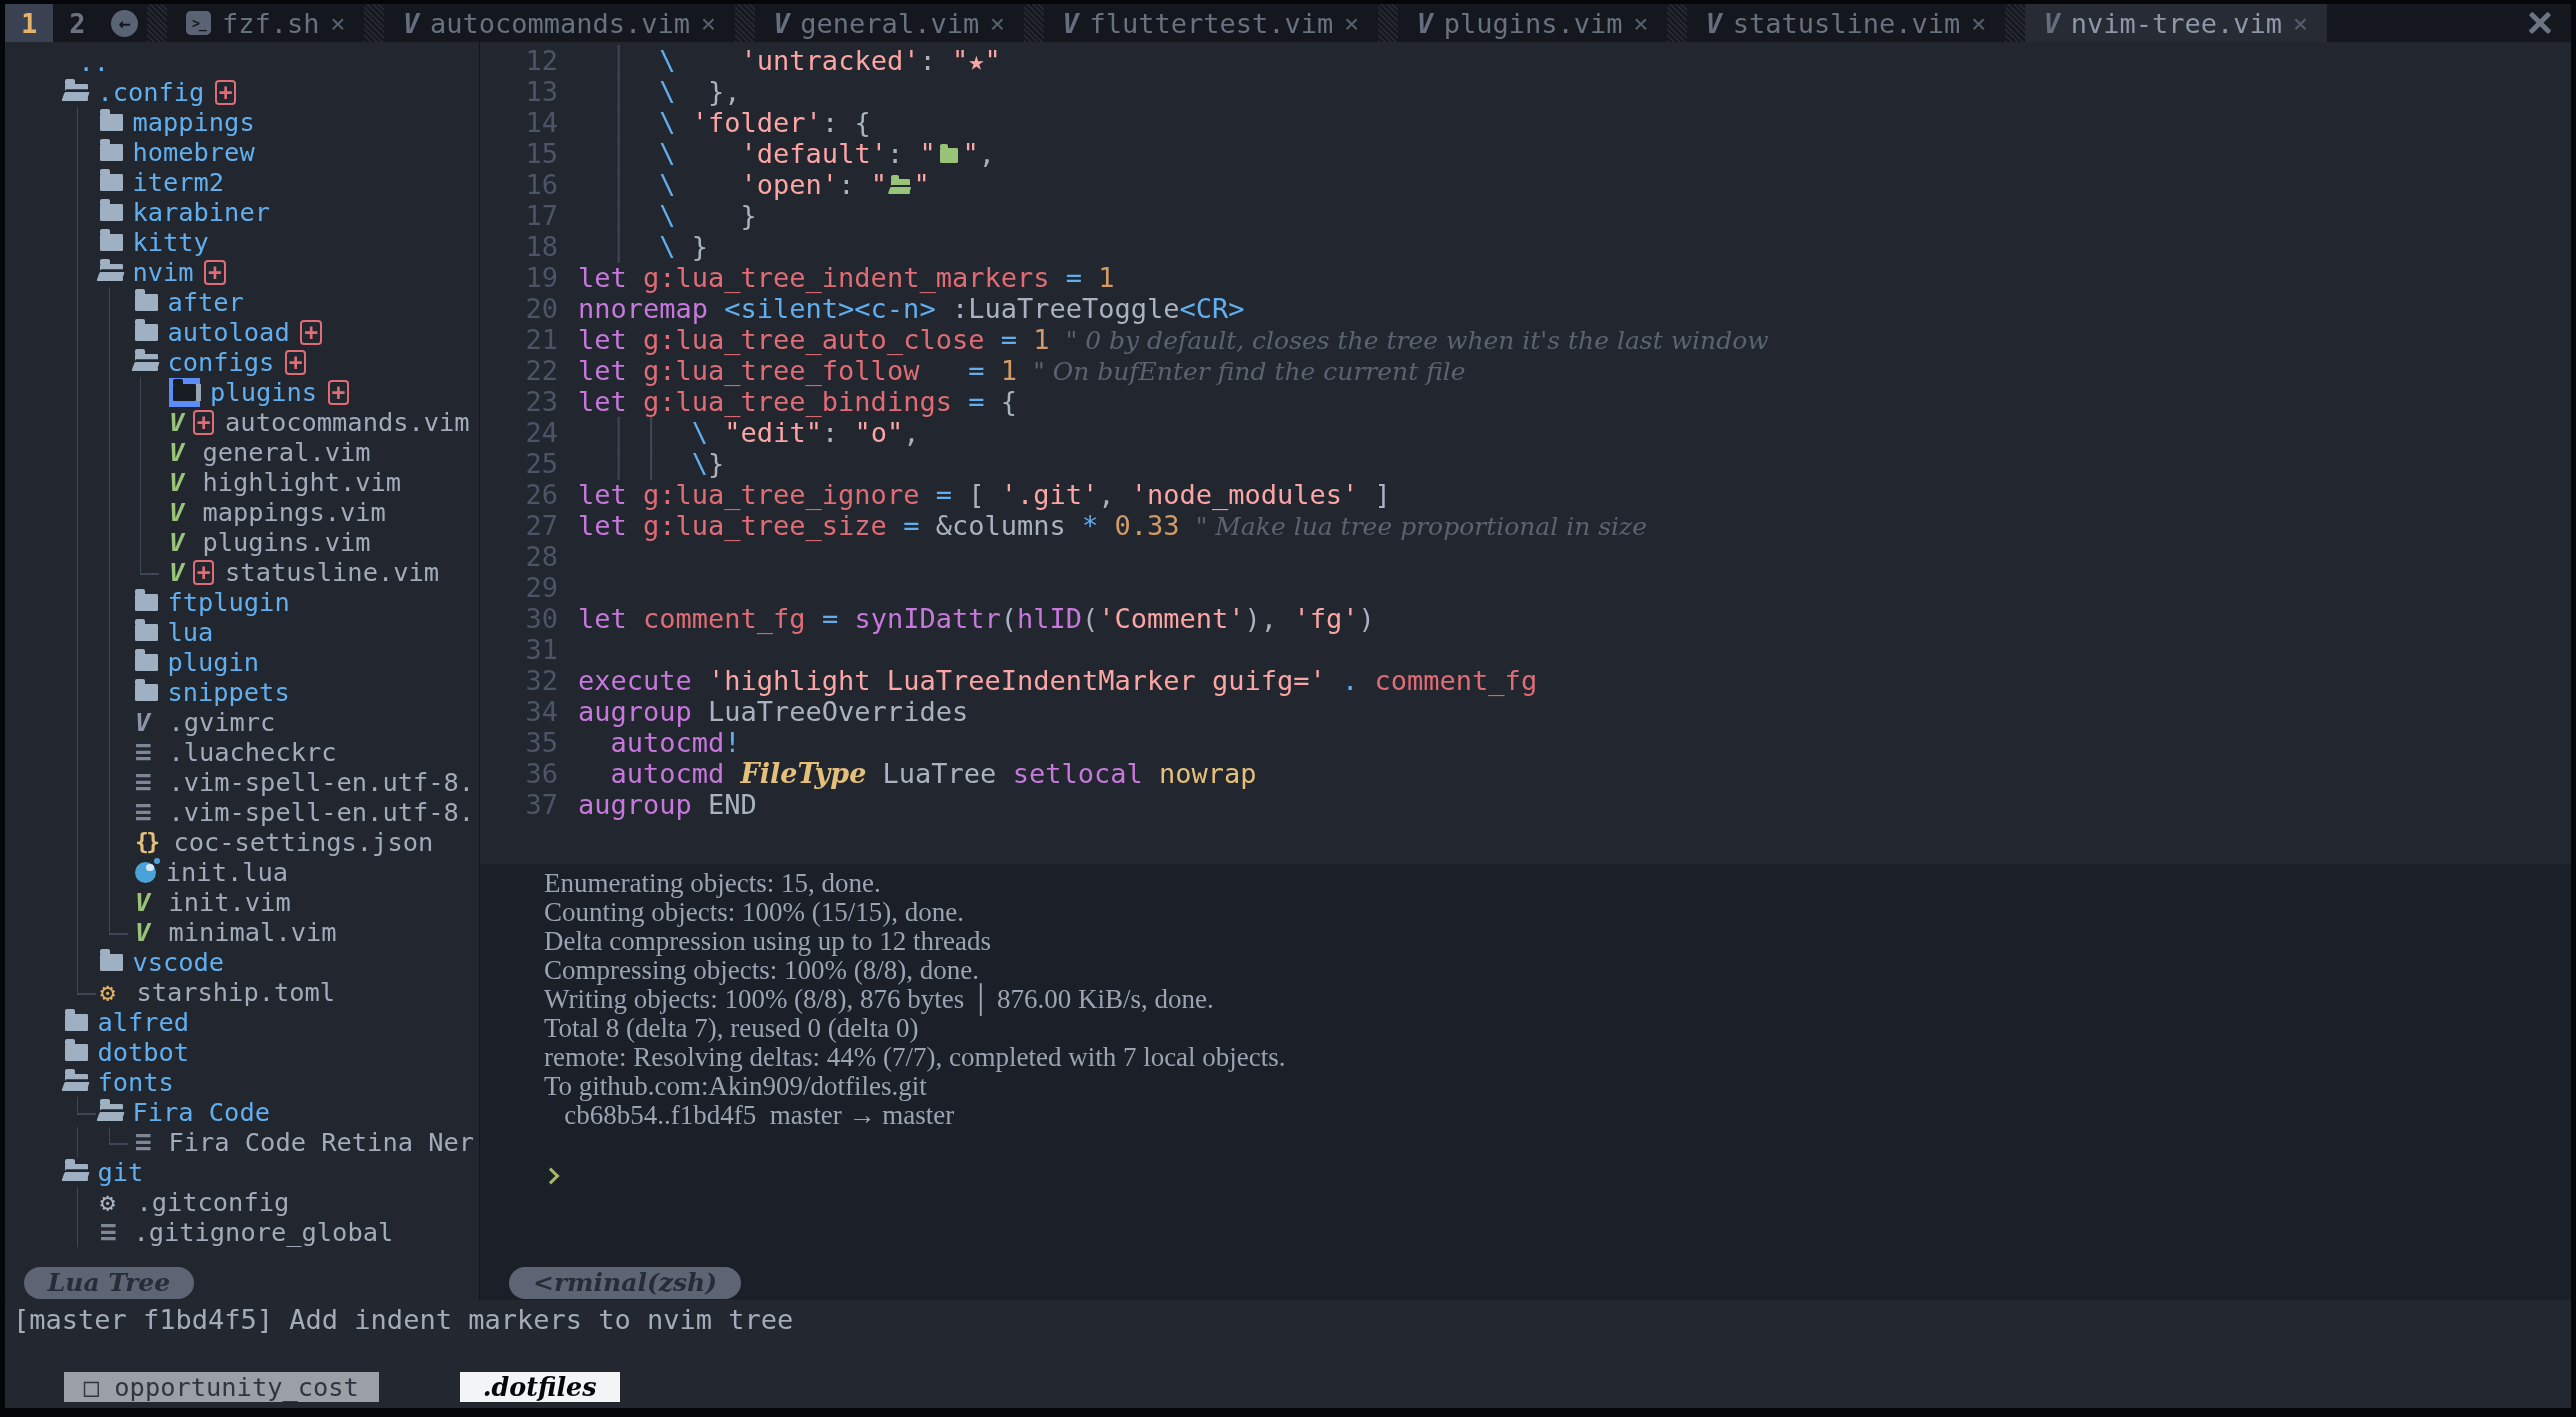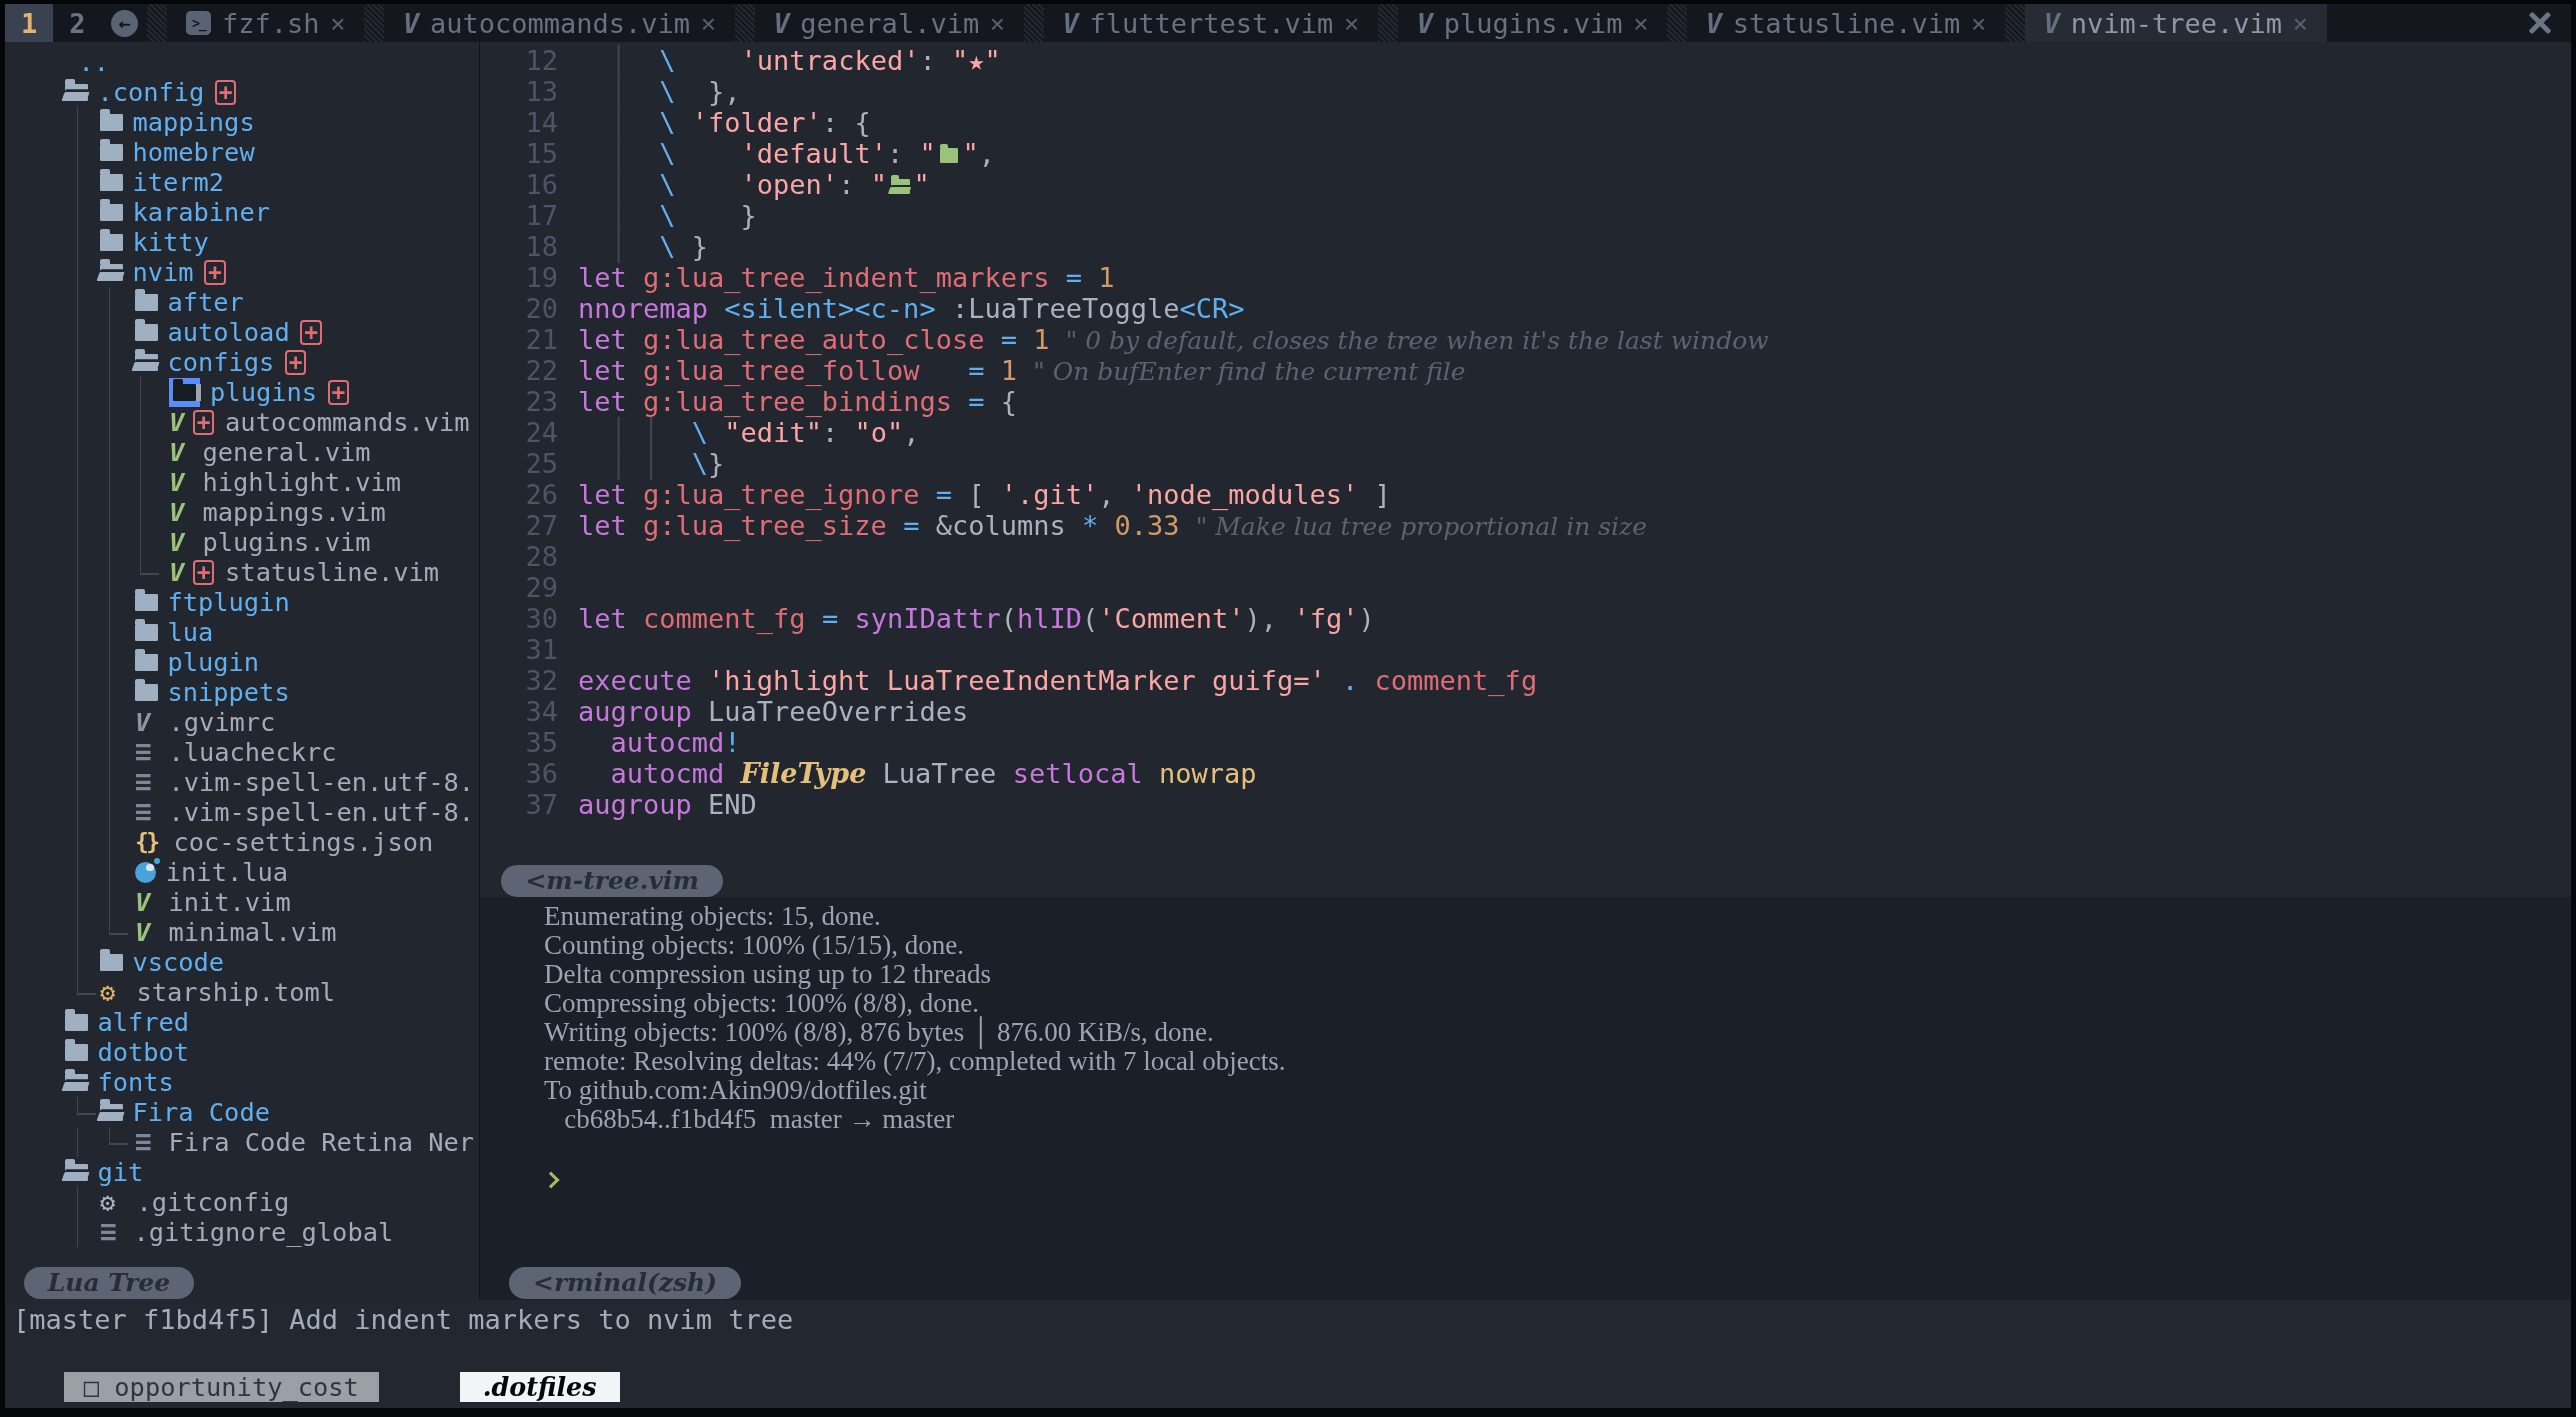--- a/index.html
+++ b/index.html
@@ -413,29 +413,27 @@
           <div class="eline"><span class="lnum">28</span></div>
           <div class="eline"><span class="lnum">29</span></div>
           <div class="eline"><span class="lnum">30</span><span class="k">let</span><span class="w"> </span><span class="v">comment_fg</span><span class="w"> </span><span class="o">=</span><span class="w"> </span><span class="k">synIDattr</span><span class="w">(</span><span class="k">hlID</span><span class="w">(</span><span class="s">'Comment'</span><span class="w">), </span><span class="s">'fg'</span><span class="w">)</span></div>
           <div class="eline"><span class="lnum">31</span></div>
           <div class="eline"><span class="lnum">32</span><span class="k">execute</span><span class="w"> </span><span class="s">'highlight LuaTreeIndentMarker guifg='</span><span class="w"> </span><span class="o">.</span><span class="w"> </span><span class="v">comment_fg</span></div>
           <div class="eline"><span class="lnum">34</span><span class="k">augroup</span><span class="w"> </span><span class="w">LuaTreeOverrides</span></div>
           <div class="eline"><span class="lnum">35</span><span class="w">  </span><span class="k">autocmd</span><span class="o">!</span></div>
           <div class="eline"><span class="lnum">36</span><span class="w">  </span><span class="k">autocmd</span><span class="w"> </span><span class="yi">FileType</span><span class="w"> </span><span class="w">LuaTree</span><span class="w"> </span><span class="k">setlocal</span><span class="w"> </span><span class="y">nowrap</span></div>
           <div class="eline"><span class="lnum">37</span><span class="k">augroup</span><span class="w"> </span><span class="w">END</span></div>
         </div>
-      <div class="edstatus">
-        <span class="pill">&lt;m-tree.vim</span>
-      </div>
       <div class="term" id="terminal">
           <div class="tline">Enumerating objects: 15, done.</div>
           <div class="tline">Counting objects: 100% (15/15), done.</div>
           <div class="tline">Delta compression using up to 12 threads</div>
           <div class="tline">Compressing objects: 100% (8/8), done.</div>
           <div class="tline">Writing objects: 100% (8/8), 876 bytes │ 876.00 KiB/s, done.</div>
+          <div class="tline">Total 8 (delta 7), reused 0 (delta 0)</div>
           <div class="tline">remote: Resolving deltas: 44% (7/7), completed with 7 local objects.</div>
           <div class="tline">To github.com:Akin909/dotfiles.git</div>
           <div class="tline">   cb68b54..f1bd4f5  master → master</div>
           <div class="tline"></div>
           <div class="tline"><span class="chev"></span></div>
         </div>
       <div class="termstatus">
         <span class="pill">&lt;rminal(zsh)</span>
       </div>
     </div>

